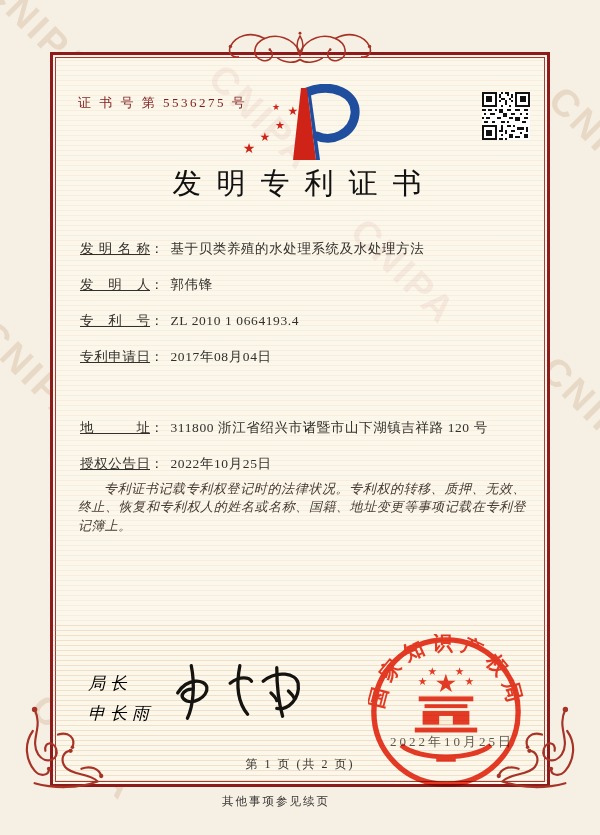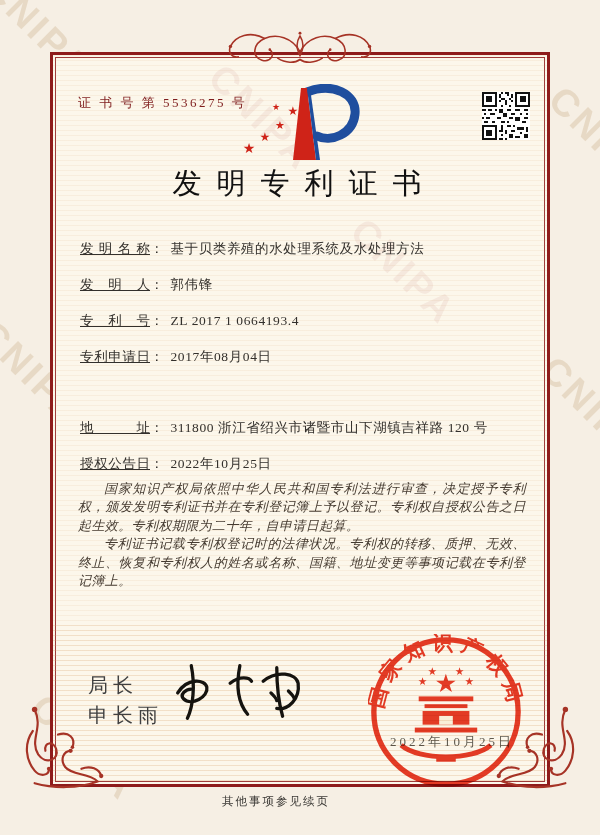--- a/index.html
+++ b/index.html
@@ -22,21 +22,21 @@
   .title{position:absolute;z-index:3;left:0;top:164px;width:600px;margin:0;text-align:center;
          font-size:29px;font-weight:400;color:#111;letter-spacing:15px;padding-left:9px;box-sizing:border-box;}
   .row{position:absolute;z-index:3;left:80px;width:460px;font-size:13.5px;color:#33302c;}
   .flabel{display:inline-block;width:70px;text-align:justify;text-align-last:justify;vertical-align:top;text-decoration:underline;}
   .colon{margin-right:7px;}
   .fvalue{letter-spacing:.6px;}
   .pair2{position:absolute;left:223px;top:0;}
   .body{position:absolute;z-index:3;left:78px;top:480px;width:448px;}
   .body p{margin:0;text-indent:2em;font-style:italic;font-size:13px;line-height:1.42;
           color:#453b31;letter-spacing:.4px;text-align:justify;}
-  .signer{position:absolute;z-index:3;left:88px;font-size:20px;letter-spacing:5px;color:#404040;}
+  .signer{position:absolute;z-index:3;left:88px;font-size:17px;letter-spacing:5px;color:#000000;font-style:italic;}
   .sig{position:absolute;z-index:3;left:160px;top:656px;}
   .seal{position:absolute;z-index:5;left:368px;top:634px;opacity:.95;mix-blend-mode:multiply;}
   .sealdate{position:absolute;z-index:6;left:372px;top:733px;width:160px;text-align:center;
             font-size:13px;letter-spacing:3px;color:#45423a;opacity:.85;mix-blend-mode:multiply;}
   .pageno{position:absolute;z-index:3;left:50px;top:756px;width:500px;text-align:center;
           font-size:12px;letter-spacing:2px;color:#33302c;}
   .note{position:absolute;z-index:3;left:0;top:794px;width:552px;text-align:center;
         font-size:11.5px;letter-spacing:2px;color:#3c3a36;}
 </style>
 </head>
@@ -190,36 +190,35 @@
 
   <h1 class="title">发明专利证书</h1>
 
   <div class="row" style="top:240px;">
     <span class="flabel">发明名称</span><span class="colon">：</span><span class="fvalue">基于贝类养殖的水处理系统及水处理方法</span>
   </div>
   <div class="row" style="top:276px;">
     <span class="flabel">发明人</span><span class="colon">：</span><span class="fvalue">郭伟锋</span>
   </div>
   <div class="row" style="top:312px;">
-    <span class="flabel">专利号</span><span class="colon">：</span><span class="fvalue">ZL 2017 1 0664193.4</span>
+    <span class="flabel">专利号</span><span class="colon">：</span><span class="fvalue">ZL 2010 1 0664193.4</span>
   </div>
   <div class="row" style="top:348px;">
     <span class="flabel">专利申请日</span><span class="colon">：</span><span class="fvalue">2017年08月04日</span>
   </div>
   <div class="row" style="top:419px;">
     <span class="flabel">地址</span><span class="colon">：</span><span class="fvalue">311800 浙江省绍兴市诸暨市山下湖镇吉祥路 120 号</span>
   </div>
   <div class="row" style="top:455px;">
     <span>
       <span class="flabel">授权公告日</span><span class="colon">：</span><span class="fvalue">2022年10月25日</span>
     </span>
   </div>
 
   <div class="body">
-    <p>国家知识产权局依照中华人民共和国专利法进行审查，决定授予专利权，颁发发明专利证书并在专利登记簿上予以登记。专利权自授权公告之日起生效。专利权期限为二十年，自申请日起算。</p>
     <p>专利证书记载专利权登记时的法律状况。专利权的转移、质押、无效、终止、恢复和专利权人的姓名或名称、国籍、地址变更等事项记载在专利登记簿上。</p>
   </div>
 
   <div class="signer" style="top:672px;">局长</div>
   <div class="signer" style="top:702px;">申长雨</div>
 
   <svg class="sig" width="150" height="68" viewBox="0 0 150 70">
     <g fill="none" stroke="#15130f" stroke-width="3.4" stroke-linecap="round" stroke-linejoin="round">
       <path d="M16,38 C26,22 44,24 46,32 C48,42 30,52 22,44 C18,40 24,34 30,34"></path>
       <path d="M30,10 C34,30 32,52 26,64"></path>
@@ -254,15 +253,16 @@
         <rect x="56" y="79" width="48" height="14"></rect>
         <rect x="48" y="96" width="64" height="5"></rect>
       </g>
       <rect x="73" y="84" width="14" height="9" fill="#fcf7eb"></rect>
       <path d="M34,114 C52,130 108,130 126,114" fill="none" stroke="#e5321c" stroke-width="5"></path>
       <rect x="70" y="124" width="20" height="7" fill="#e5321c"></rect>
     </g>
   </svg>
   <div class="sealdate">2022年10月25日</div>
 
+  <div class="pageno">第 1 页 (共 2 页)</div>
   <div class="note">其他事项参见续页</div>
 
 </div>
 
 </body></html>

